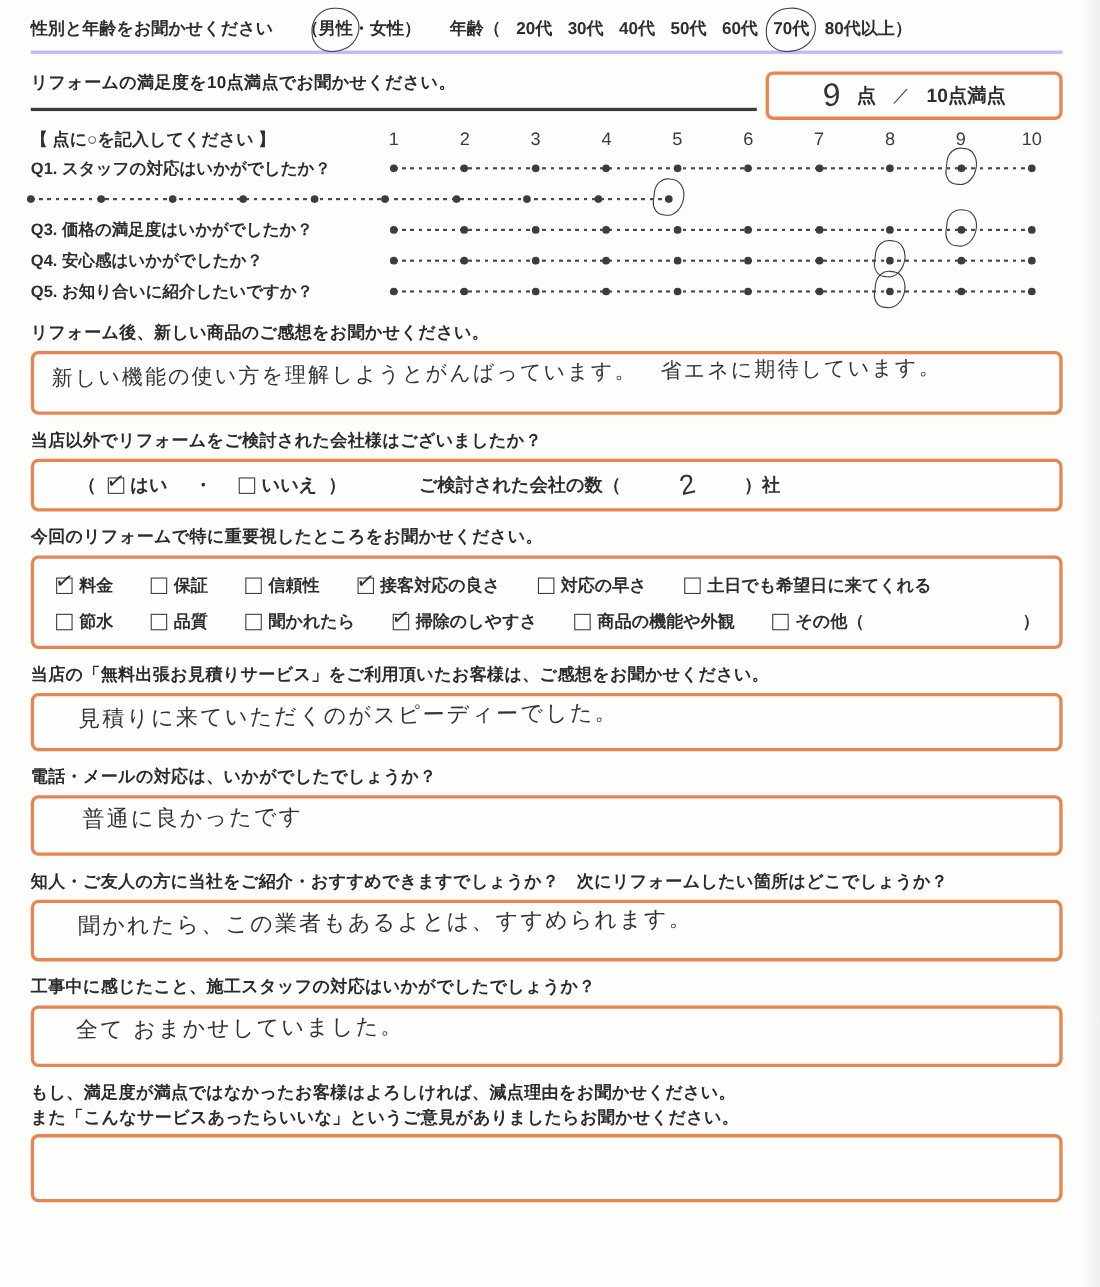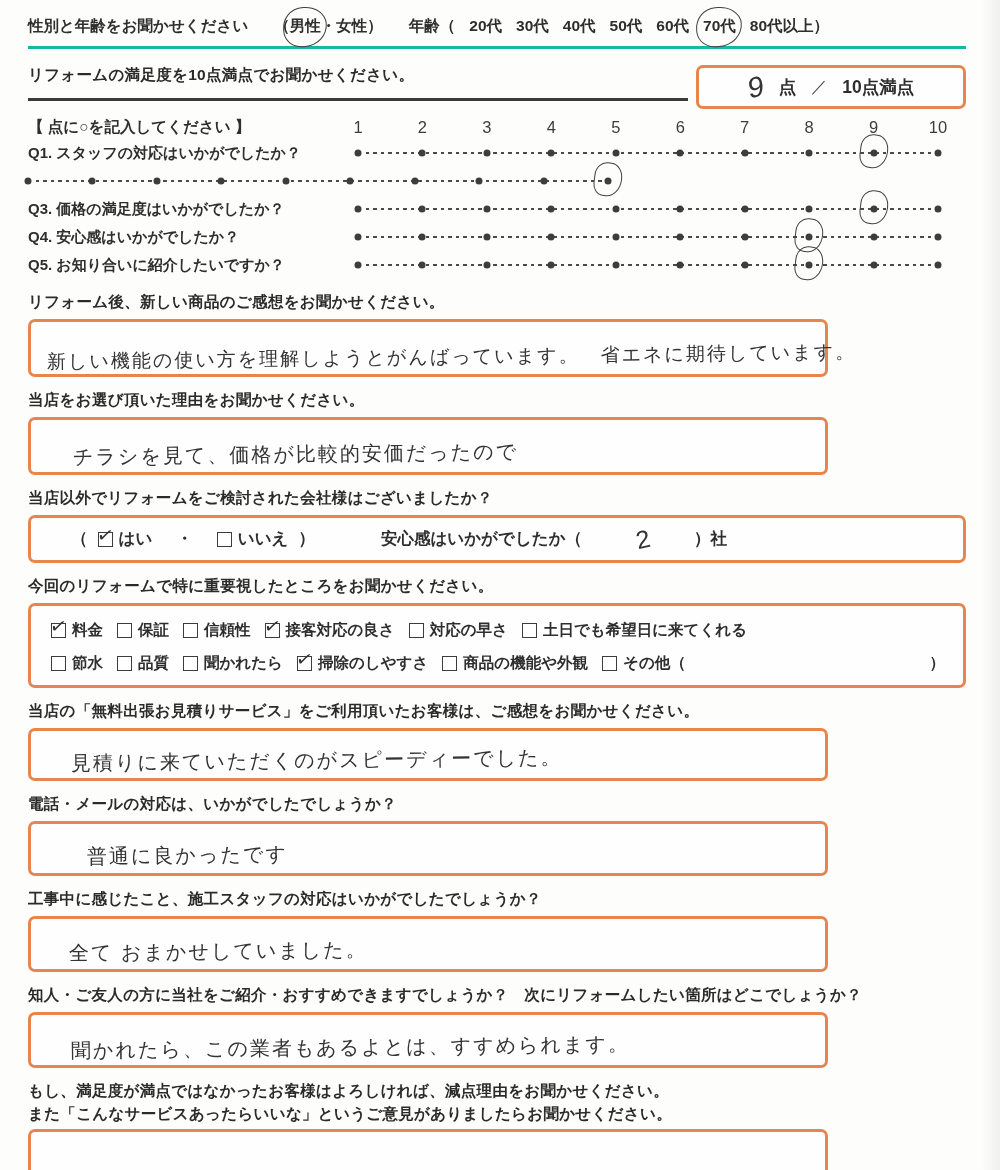--- a/index.html
+++ b/index.html
@@ -16,21 +16,21 @@
     background:linear-gradient(90deg, rgba(0,0,0,0) 0%, rgba(120,120,120,.10) 100%);
     pointer-events:none;
   }
   .page { padding:14px 34px 0 28px; }
 
   .plabel { font-weight:bold; font-size:15.5px; letter-spacing:.3px; color:#2b2b2b; }
 
   
   .header-row{
     display:flex; align-items:center; flex-wrap:nowrap;
-    border-bottom:3px solid #14b8a6; padding-bottom:9px; padding-top:2px;
+    border-bottom:3px solid #c4b5fd; padding-bottom:9px; padding-top:2px;
     white-space:nowrap;
   }
   .header-row .tok{ font-weight:bold; font-size:15.5px; }
   .gap-l{ margin-left:26px; }
   .age-opt{ margin-left:14px; }
   .age-opt:first-of-type{ margin-left:2px; }
   .circlable{ position:relative; display:inline-block; }
   .circlable.circled::after{
     content:""; position:absolute; left:-7px; right:-6px; top:-9px; bottom:-10px;
     border:1.8px solid #3f3f3f; border-radius:48% 52% 56% 44% / 55% 48% 58% 45%;
@@ -73,21 +73,21 @@
   .circle-sel{
     position:absolute; top:50%; width:28px; height:34px;
     border:1.7px solid #3e3e3e;
     border-radius:50% 50% 58% 42% / 46% 52% 62% 40%;
     transform:translate(-50%,-55%) rotate(7deg);
   }
 
   
   .section{ margin-top:13px; }
   .section .plabel{ display:block; margin-bottom:6px; }
-  .answer-box{ width:800px; padding:4px 16px; display:flex; align-items:flex-end; }
+  .answer-box{ width:938px; padding:4px 16px; display:flex; align-items:flex-start; }
   .hand-text{ font-size:20px; letter-spacing:2px; transform:rotate(-0.7deg); color:#333; white-space:nowrap; }
 
   
   .cb{ display:inline-flex; align-items:center; gap:6px; position:relative; }
   .cb-box{
     width:15px; height:15px; border:1.8px solid #3c3c3c; background:#fff;
     position:relative; flex:0 0 auto;
   }
   .cb.checked .cb-box::after{
     content:"\2713";
@@ -95,21 +95,21 @@
     transform:rotate(10deg); font-weight:normal;
   }
   .cb-label{ font-weight:bold; font-size:15.5px; }
 
   .companies-box{ height:48px; display:flex; align-items:center; gap:10px; padding:0 18px 0 40px; }
   .companies-box .tok{ font-weight:bold; font-size:16.5px; }
   .hand-2{ font-size:25px; transform:rotate(-12deg); line-height:1; margin:0 34px 0 44px; }
   .companies-box .count-label{ margin-left:56px; }
 
   .prio-box{ padding:11px 18px 9px 20px; }
-  .prio-row{ display:flex; align-items:center; gap:14px; height:26px; white-space:nowrap; }
+  .prio-row{ display:flex; align-items:center; gap:34px; height:26px; white-space:nowrap; }
   .prio-row + .prio-row{ margin-top:7px; }
   .prio-row .spacer{ flex:1; }
   .close-paren{ font-weight:bold; font-size:15.5px; }
 
   .final-labels .plabel{ margin-bottom:2px; }
   .final-box{ height:62px; }
 </style>
 </head>
 <body>
 
@@ -242,42 +242,36 @@
     </div>
   </div>
 
   <div class="section">
     <span class="plabel">リフォーム後、新しい商品のご感想をお聞かせください。</span>
     <div class="orange-box answer-box" style="height:58px">
       <span class="hand-text" style="font-size:19px">新しい機能の使い方を理解しようとがんばっています。　省エネに期待しています。</span>
     </div>
   </div>
 
-  <div class="section">
-    <span class="plabel">当店をお選び頂いた理由をお聞かせください。</span>
-    <div class="orange-box answer-box" style="height:58px; padding-left:42px">
-      <span class="hand-text">チラシを見て、価格が比較的安価だったので</span>
-    </div>
-  </div>
 
   <div class="section">
     <span class="plabel">当店以外でリフォームをご検討された会社様はございましたか？</span>
     <div class="orange-box companies-box">
       <span class="tok">（</span>
       <span class="cb checked">
         <span class="cb-box"></span>
           <span class="cb-label" style="font-size:16.5px">はい</span>
       </span>
       <span class="tok" style="margin:0 14px">・</span>
       <span class="cb">
         <span class="cb-box"></span>
           <span class="cb-label" style="font-size:16.5px">いいえ</span>
       </span>
       <span class="tok">）</span>
-      <span class="tok count-label">安心感はいかがでしたか（</span>
+      <span class="tok count-label">ご検討された会社の数（</span>
       <span class="hand hand-2">2</span>
       <span class="tok">）社</span>
     </div>
   </div>
 
   <div class="section">
     <span class="plabel">今回のリフォームで特に重要視したところをお聞かせください。</span>
     <div class="orange-box prio-box" style="width:938px">
       <div class="prio-row">
         <span class="cb checked">
@@ -338,36 +332,36 @@
 
   <div class="section">
     <span class="plabel">当店の「無料出張お見積りサービス」をご利用頂いたお客様は、ご感想をお聞かせください。</span>
     <div class="orange-box answer-box" style="height:53px; padding-left:40px">
       <span class="hand-text">見積りに来ていただくのがスピーディーでした。</span>
     </div>
   </div>
 
   <div class="section">
     <span class="plabel">電話・メールの対応は、いかがでしたでしょうか？</span>
-    <div class="orange-box answer-box" style="height:55px; padding-left:56px">
+    <div class="orange-box answer-box" style="height:55px; padding-left:44px">
       <span class="hand-text">普通に良かったです</span>
+    </div>
+  </div>
+
+  <div class="section">
+    <span class="plabel">知人・ご友人の方に当社をご紹介・おすすめできますでしょうか？　次にリフォームしたい箇所はどこでしょうか？</span>
+    <div class="orange-box answer-box" style="height:56px; padding-left:40px">
+      <span class="hand-text">聞かれたら、この業者もあるよとは、すすめられます。</span>
     </div>
   </div>
 
   <div class="section">
     <span class="plabel">工事中に感じたこと、施工スタッフの対応はいかがでしたでしょうか？</span>
     <div class="orange-box answer-box" style="height:56px; padding-left:38px">
       <span class="hand-text">全て おまかせしていました。</span>
-    </div>
-  </div>
-
-  <div class="section">
-    <span class="plabel">知人・ご友人の方に当社をご紹介・おすすめできますでしょうか？　次にリフォームしたい箇所はどこでしょうか？</span>
-    <div class="orange-box answer-box" style="height:56px; padding-left:40px">
-      <span class="hand-text">聞かれたら、この業者もあるよとは、すすめられます。</span>
     </div>
   </div>
 
   <div class="section final-labels">
     <span class="plabel">もし、満足度が満点ではなかったお客様はよろしければ、減点理由をお聞かせください。</span>
     <span class="plabel">また「こんなサービスあったらいいな」というご意見がありましたらお聞かせください。</span>
     <div class="orange-box answer-box final-box" style="margin-top:4px">
       <span class="hand-text"></span>
     </div>
   </div>

